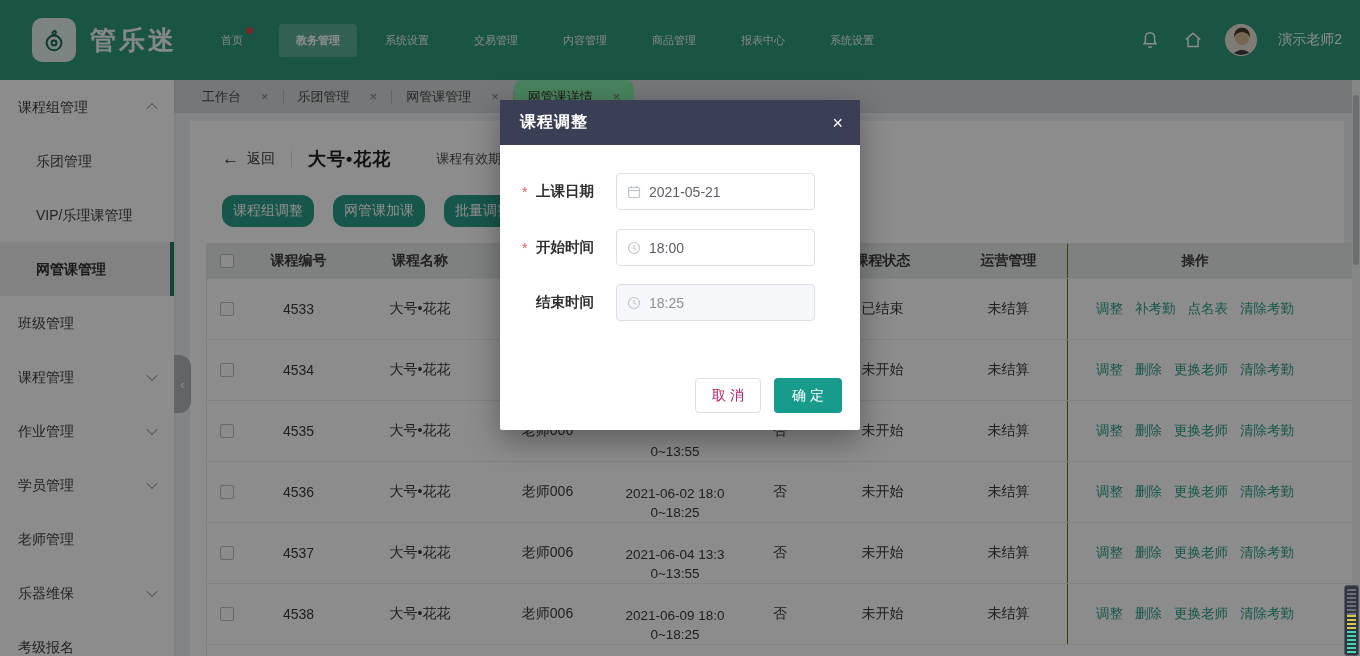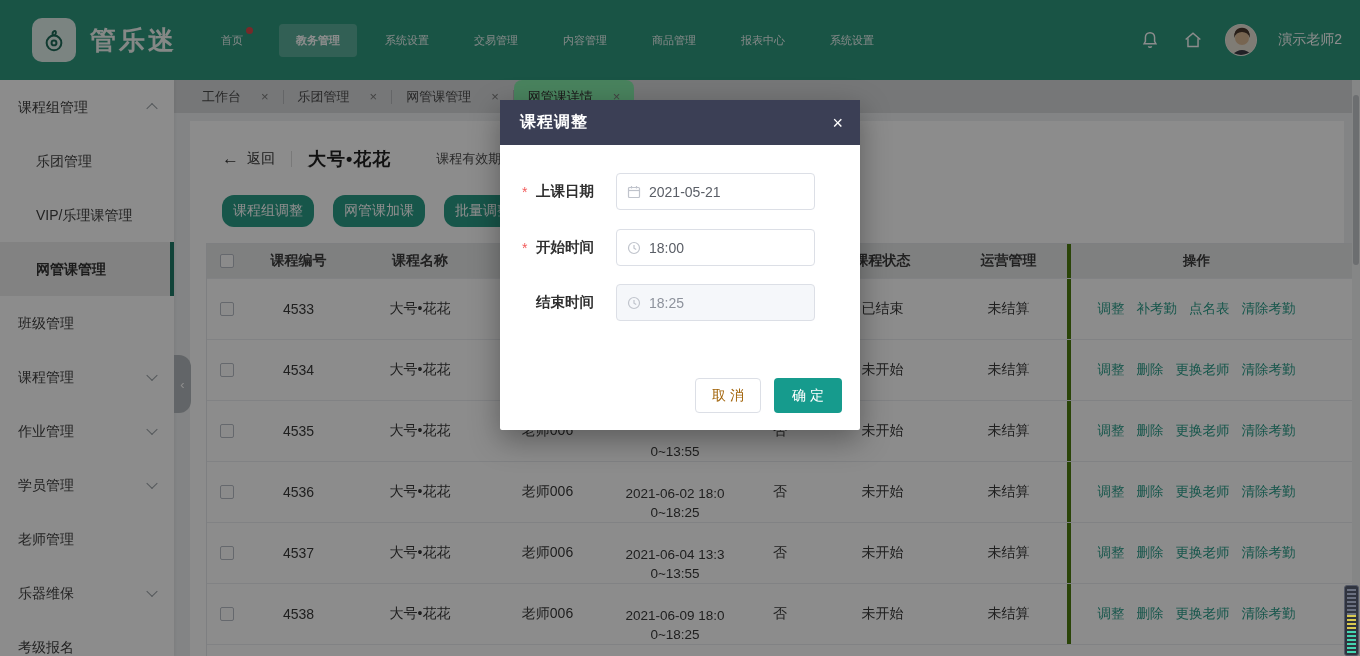--- a/index.html
+++ b/index.html
@@ -51,38 +51,38 @@
 
   
   .table { position:absolute; left:16px; top:122px; width:1330px; border:1px solid #e6e8eb; border-bottom:none; }
   .trow { display:flex; height:61px; border-bottom:1px solid #ebedf0; background:#fff; }
   .trow.thead { height:35px; background:#e7e9ea; }
   .trow.partial { height:11px; border-bottom:none; }
   .tcell { display:flex; align-items:center; justify-content:center; text-align:center; font-size:14px; color:#3a3a3a; overflow:hidden; }
   .thead .tcell { font-weight:bold; color:#3c3c3c; }
   .c0{width:40px;} .c1{width:103px;} .c2{width:140px;} .c3{width:115px;} .c4{width:140px; flex-direction:column; justify-content:flex-end; line-height:19px; font-size:13.5px;}
   .c5{width:70px;} .c6{width:135px;} .c7{width:117px;}
-  .c8{width:255px; border-left:4px solid #4d7c0f; gap:12px; font-size:13.5px;}
+  .c8{width:255px; border-left:1px solid #4d7c0f; gap:12px; font-size:13.5px;}
   .cbx { width:14px; height:14px; border:1px solid #b9bdc6; border-radius:2px; background:#fdfdfd; cursor:pointer; }
   .op-link { color:#2a9d8a; cursor:pointer; white-space:nowrap; }
 
   
   .overlay { position:absolute; inset:0; background:rgba(0,0,0,.45); z-index:10; }
   .modal { position:absolute; left:500px; top:100px; width:360px; height:330px; background:#fff; border-radius:2px; box-shadow:0 10px 30px rgba(0,0,0,.35); z-index:11; }
   .modal-header { height:45px; background:#3b3f55; display:flex; align-items:center; padding:0 17px 0 20px; }
   .modal-title { color:#fff; font-size:16px; font-weight:bold; letter-spacing:1px; }
   .modal-close { margin-left:auto; color:#fff; font-size:18px; line-height:1; cursor:pointer; }
   .field { display:flex; align-items:center; margin-left:22px; }
   .f1 { margin-top:28px; } .f2 { margin-top:19px; } .f3 { margin-top:18px; }
   .req-star { color:#f25a5a; font-size:14px; margin-right:3px; width:8px; }
   .flabel { width:64px; text-align:center; font-size:14.5px; font-weight:bold; color:#2f2f2f; margin-right:19px; white-space:nowrap; }
   .finput { width:199px; height:37px; border:1px solid #dcdfe6; border-radius:4px; display:flex; align-items:center; padding:0 10px; gap:8px; font-size:14px; color:#5a5e66; background:#fff; cursor:text; }
   .finput.disabled { background:#f5f7fa; color:#8d929c; cursor:not-allowed; }
   .modal-footer { position:absolute; right:18px; bottom:17px; display:flex; gap:13px; }
-  .btn-cancel { width:66px; height:35px; background:#fff; border:1px solid #dcdfe6; border-radius:4px; color:#a16207; font-size:14px; cursor:pointer; font-family:inherit; }
+  .btn-cancel { width:66px; height:35px; background:#fff; border:1px solid #dcdfe6; border-radius:4px; color:#be185d; font-size:14px; cursor:pointer; font-family:inherit; }
   .btn-ok { width:68px; height:35px; background:#169b8d; border:none; border-radius:4px; color:#fff; font-size:14px; cursor:pointer; font-family:inherit; }
 
   
   .scroll-track { position:absolute; right:0; top:80px; width:8px; height:576px; background:#f3f4f5; z-index:1; }
   .scroll-thumb { position:absolute; right:1px; top:15px; width:6px; height:170px; background:#c5c8cc; border-radius:3px; cursor:pointer; }
   .mini-widget { position:absolute; left:1344px; top:585px; width:15px; height:71px; background:#30343f; border:1px solid #555a68; border-radius:3px; z-index:12; padding:3px 2px; cursor:pointer; }
   .mw-seg1 { height:26px; background:repeating-linear-gradient(180deg,#6a7080 0 2px,transparent 2px 4px); }
   .mw-seg2 { height:16px; background:repeating-linear-gradient(180deg,#d9ca50 0 2px,transparent 2px 4px); }
   .mw-seg3 { height:23px; background:repeating-linear-gradient(180deg,#45d6b2 0 2px,transparent 2px 4px); }
 </style>

